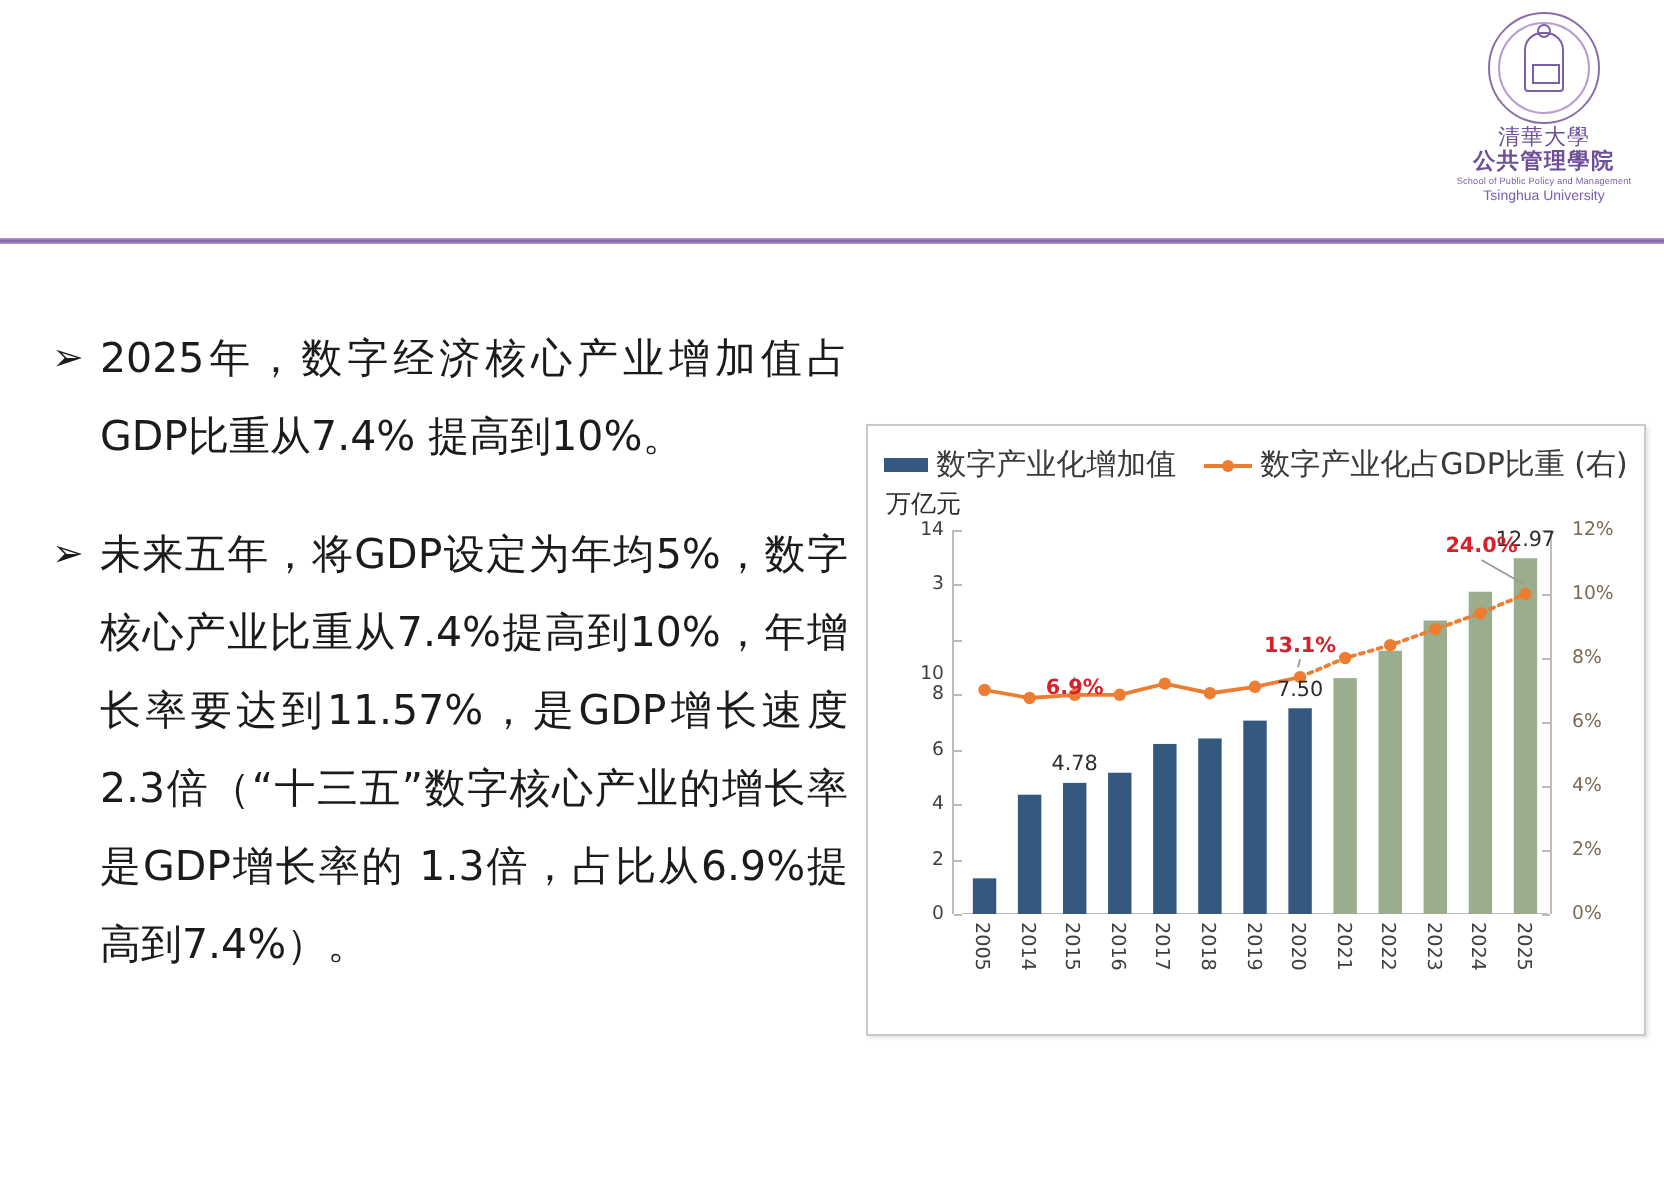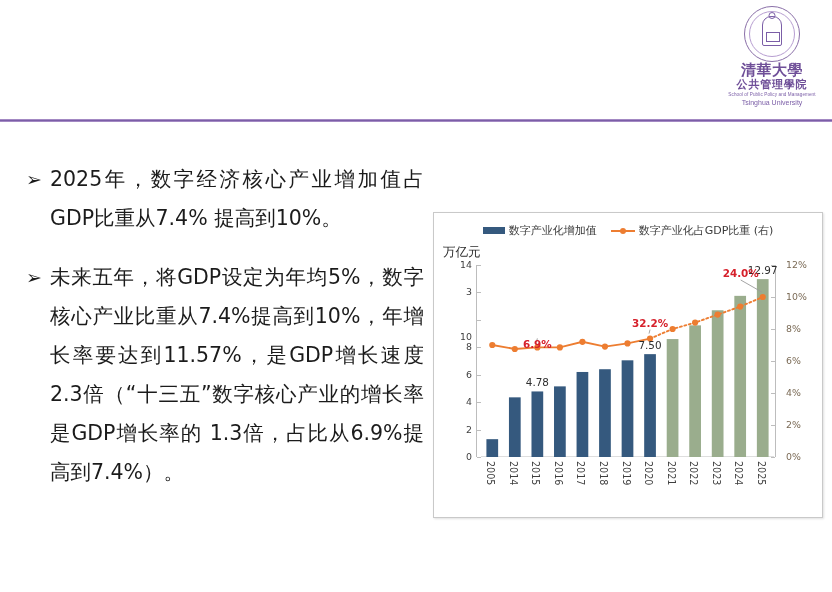--- a/index.html
+++ b/index.html
@@ -57,22 +57,22 @@
     border: 1.1px solid #7b5ea7;
   }
   #logo .seal .ring {
     position: absolute;
     left: 4px; top: 4px; right: 4px; bottom: 4px;
     border: 0.8px solid #b79ed1;
     border-radius: 50%;
   }
   #logo .cn-main {
     font-family: "DejaVu Sans", sans-serif;
-    font-size: 15px;
-    font-weight: bold;
+    font-size: 11px;
+    font-weight: normal;
     letter-spacing: 0.5px;
     color: #6f4f98;
     margin-top: 1px;
   }
   #logo .cn-sub {
     font-family: "DejaVu Sans", sans-serif;
     font-size: 11px;
     font-weight: bold;
     letter-spacing: 0.8px;
     color: #6f4f98;
@@ -145,21 +145,21 @@
   #chart-inner { position: absolute; inset: 0; }
 
   .legend {
     position: absolute;
     left: 0; top: 10px; width: 100%;
     display: flex;
     justify-content: center;
     align-items: flex-end;
     gap: 14px;
     font-family: "DejaVu Sans", sans-serif;
-    font-size: 11px;
+    font-size: 15px;
     color: #3a3a3a;
     white-space: nowrap;
   }
   .legend .item { display: flex; align-items: center; gap: 4px; }
   .legend .swatch-bar {
     width: 22px; height: 7px;
     background: #35597e;
   }
   .legend .swatch-line {
     position: relative;
@@ -396,18 +396,18 @@
           <div class="xl" style="left: 195.577px;">2021</div>
           <div class="xl" style="left: 218.115px;">2022</div>
           <div class="xl" style="left: 240.654px;">2023</div>
           <div class="xl" style="left: 263.192px;">2024</div>
           <div class="xl" style="left: 285.731px;">2025</div>
         </div>
     <div class="datalabel" style="left: 103.346px; top: 163.446px;">4.78</div>
         <div class="datalabel" style="left: 216.038px; top: 126.143px; text-align: center;">7.50</div>
         <div class="datalabel" style="left: 328.731px; top: 51.1257px;">12.97</div>
         <div class="pctlabel" style="left: 103.346px; top: 125px;">6.9%</div>
-        <div class="pctlabel" style="left: 216.038px; top: 103.6px;">32.2%</div>
+        <div class="pctlabel" style="left: 216.038px; top: 103.6px;">13.1%</div>
         <div class="pctlabel" style="left: 306.731px; top: 54px;">24.0%</div>
       </div>
   </div>
 
 </div>
 
 </body></html>

